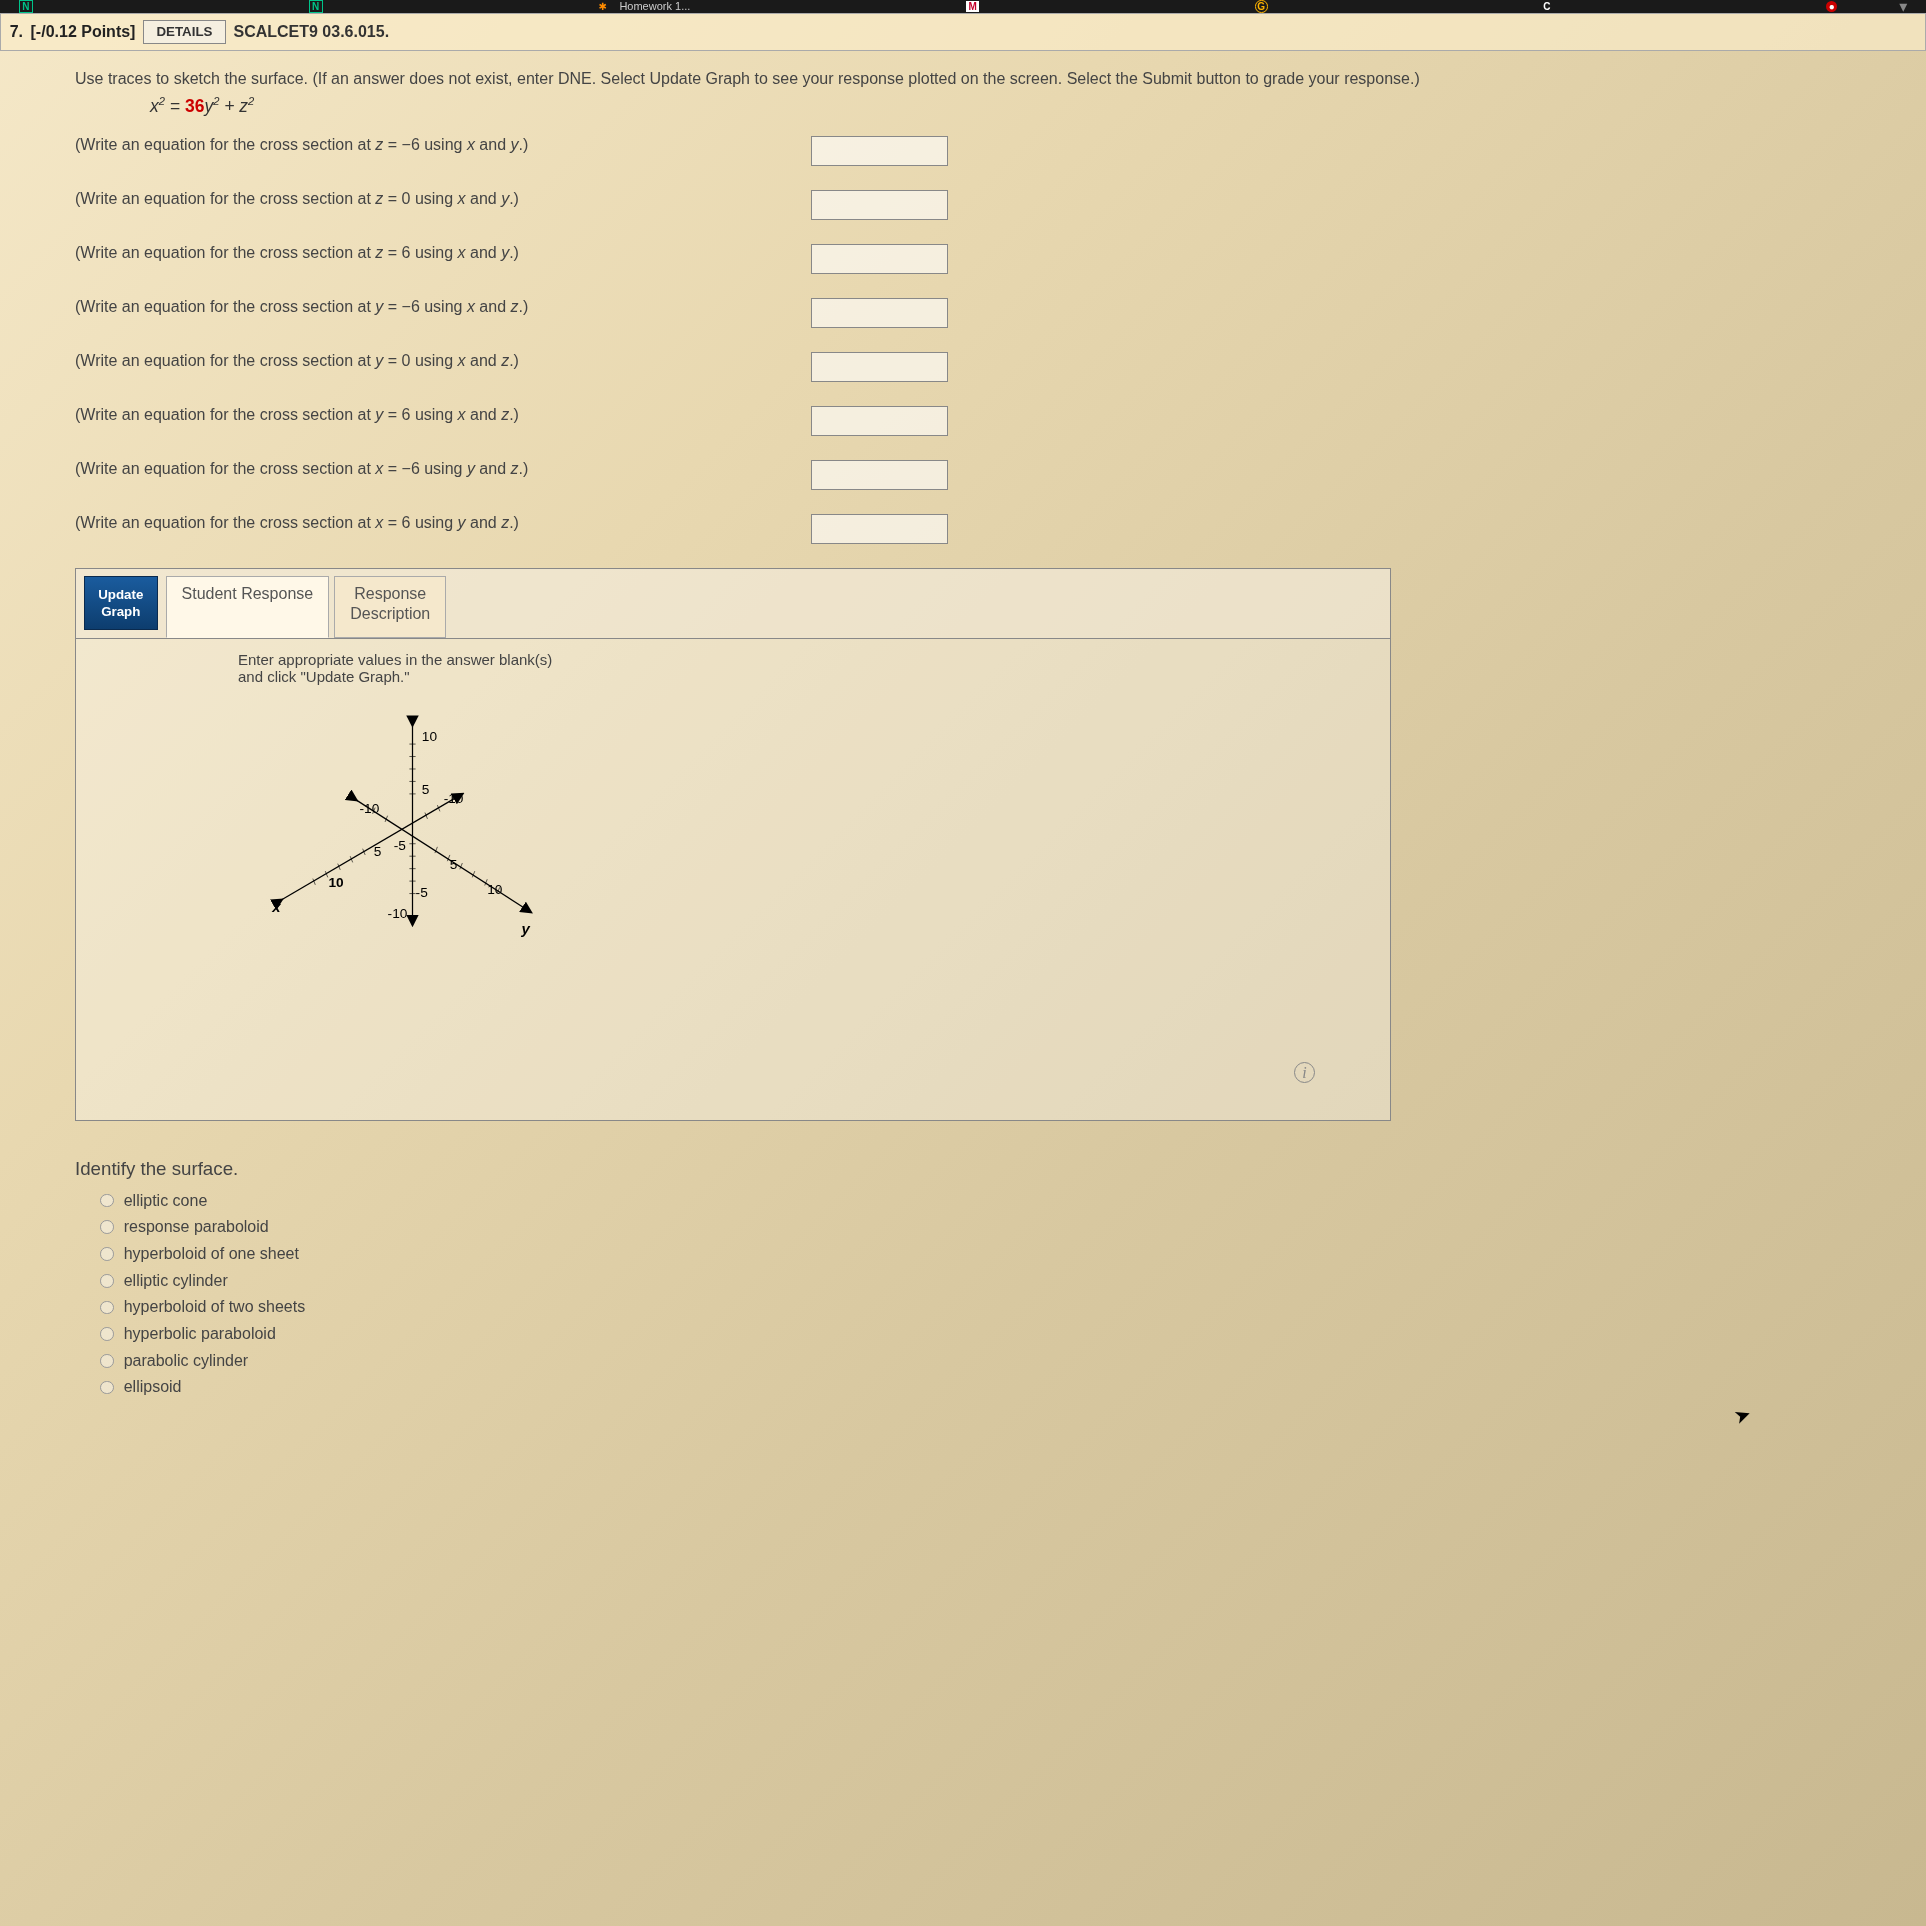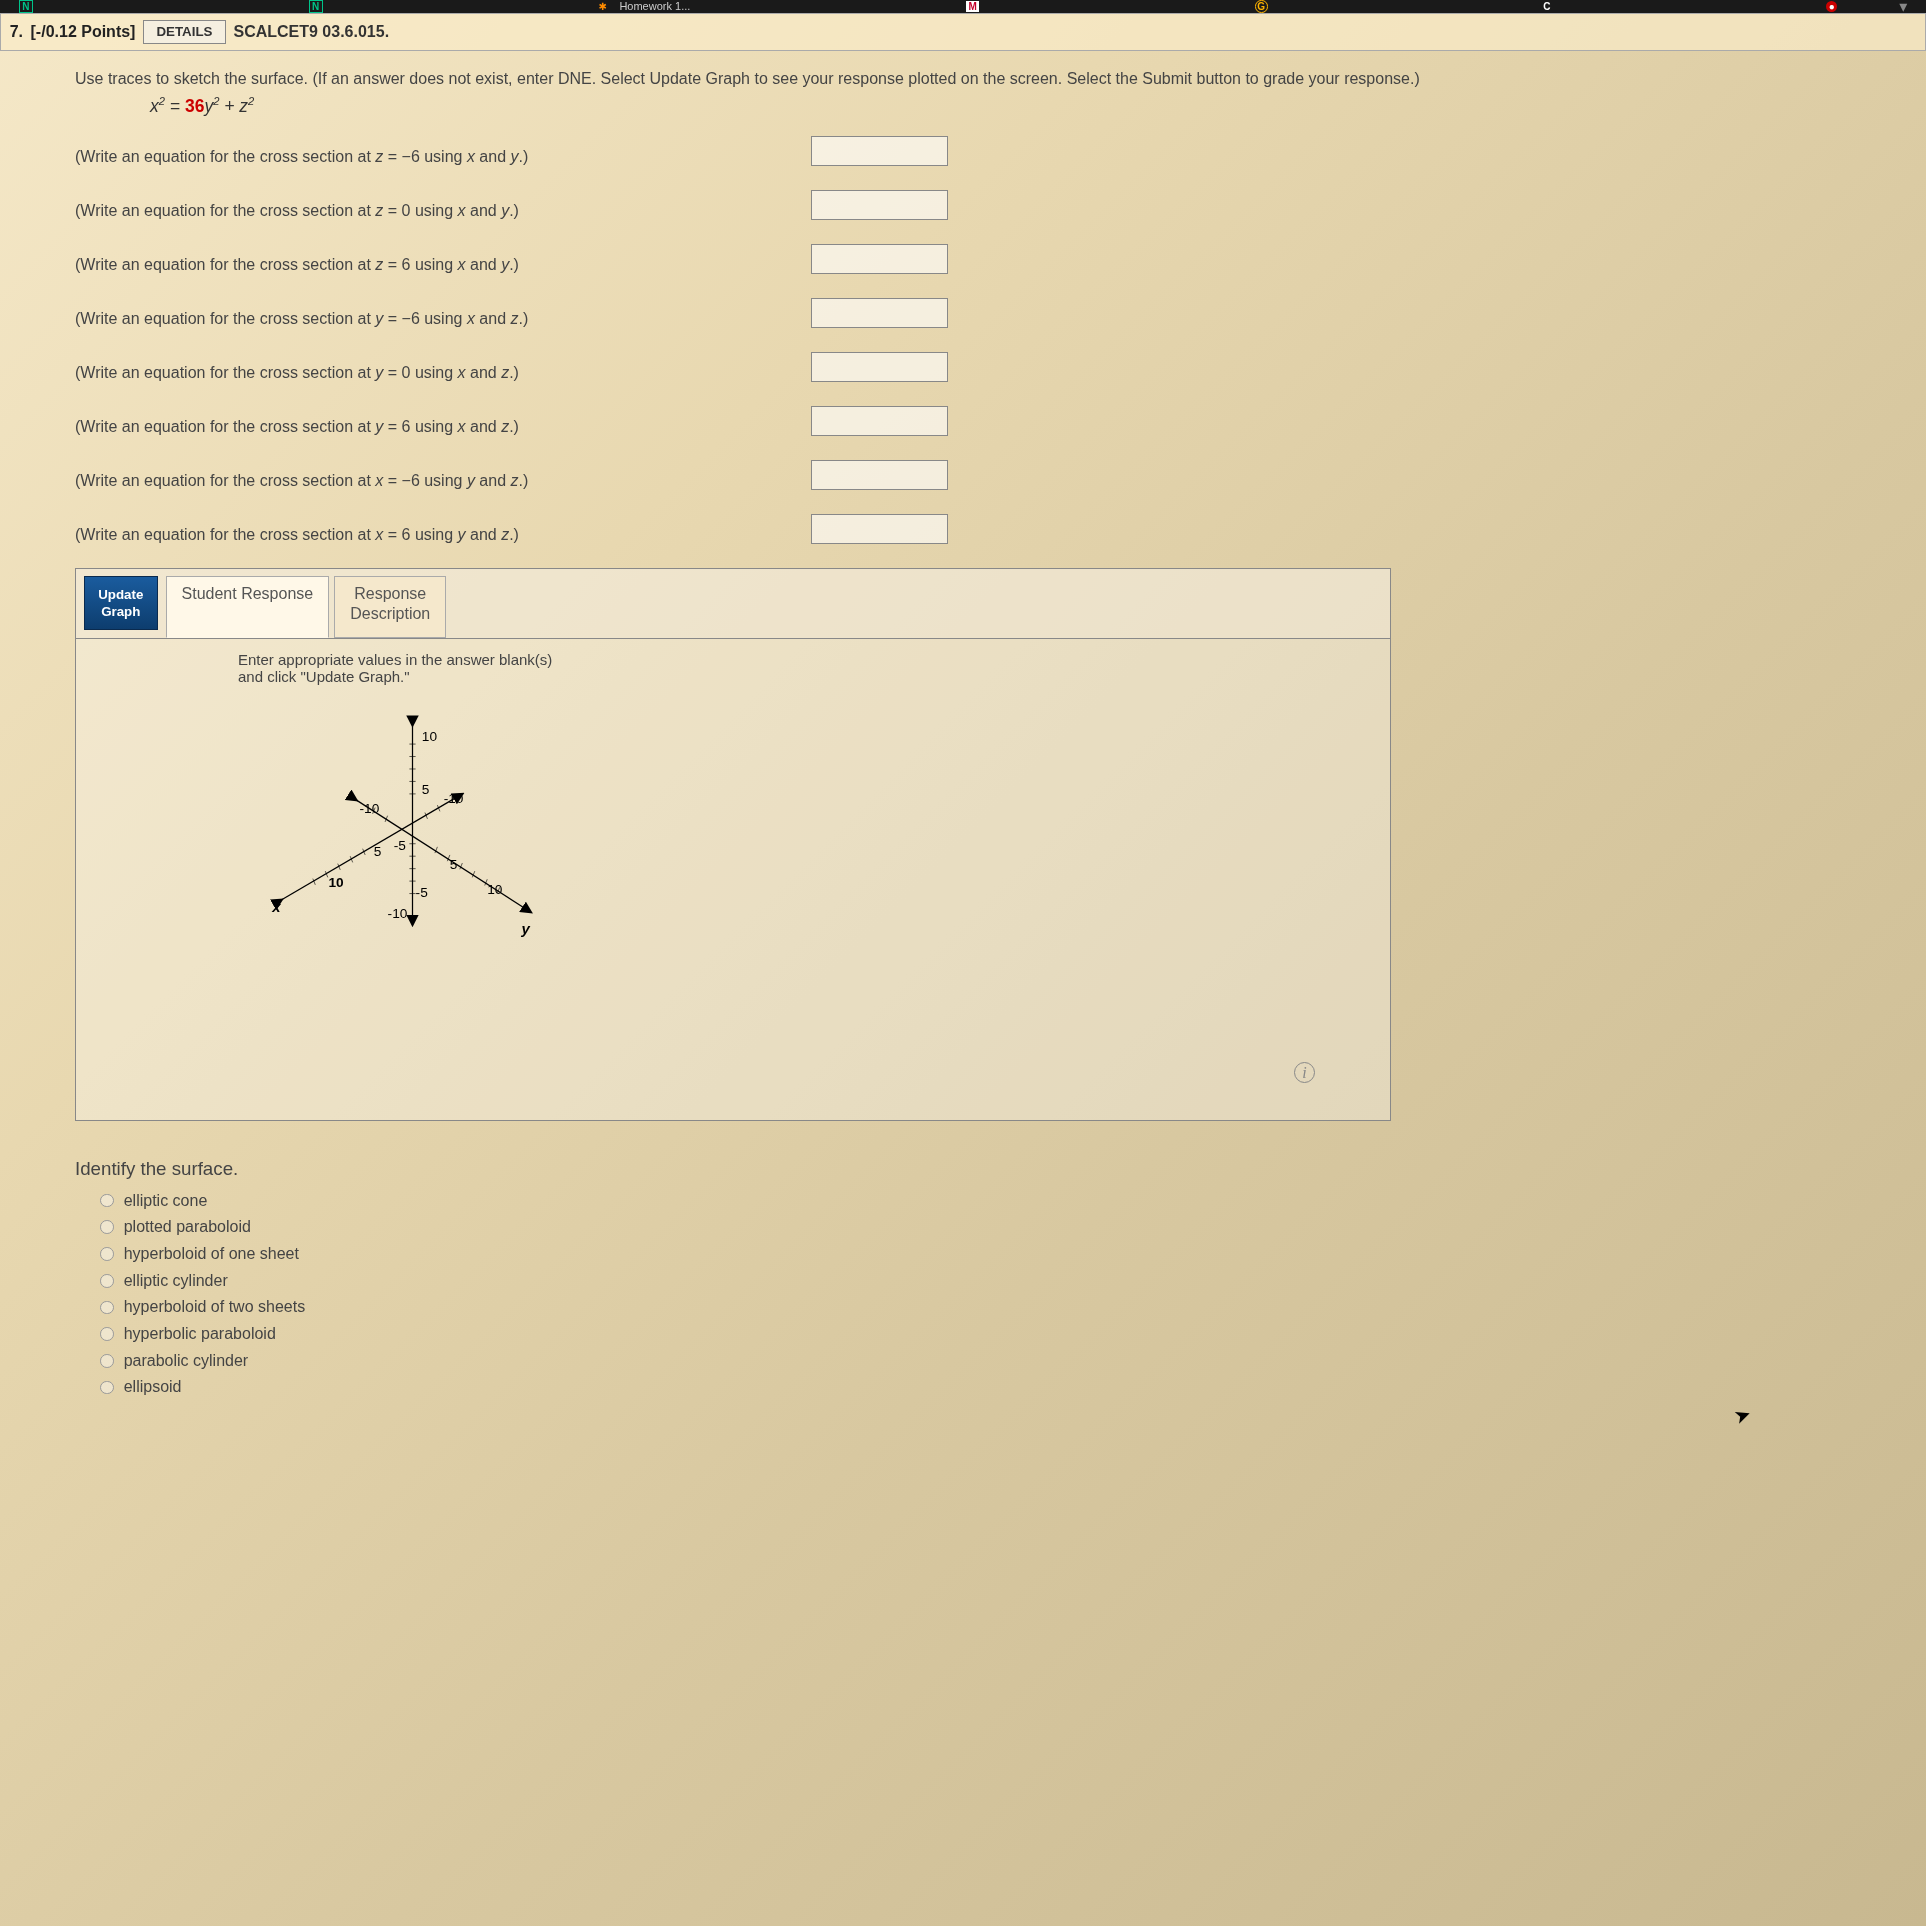--- a/index.html
+++ b/index.html
@@ -90,21 +90,21 @@
   padding: 18.7px 25px 25px 75px;
 }
 .instructions { color: #444; margin-bottom: 7.5px; }
 .equation { margin-left: 75px; font-style: italic; font-size: 17.5px; margin-bottom: 18.7px; }
 .eq-red { color: #c00; font-style: normal; font-weight: bold;}
 .eq-var { font-style: italic; }
 sup { font-size: 11.2px; vertical-align: super; }
 
 .cross-row {
   display: flex;
-  align-items: flex-end;
+  align-items: flex-start;
   margin-bottom: 24px;
   gap: 18.7px;
 }
 .cross-label { width: 717px; color: #444; }
 .cross-label i { font-style: italic; }
 .answer-box {
   width: 137px;
   height: 30px;
   border: 0.6px solid #888;
   background: rgba(255,255,255,0.6);
@@ -357,21 +357,21 @@
 
   <div class="identify">
     <h3>Identify the surface.</h3>
     <div id="radio-list">
         <div class="radio-row">
           <span class="radio"></span>
           <span>elliptic cone</span>
         </div>
         <div class="radio-row">
           <span class="radio"></span>
-          <span>plotted paraboloid</span>
+          <span>response paraboloid</span>
         </div>
         <div class="radio-row">
           <span class="radio"></span>
           <span>hyperboloid of one sheet</span>
         </div>
         <div class="radio-row">
           <span class="radio"></span>
           <span>elliptic cylinder</span>
         </div>
         <div class="radio-row">

